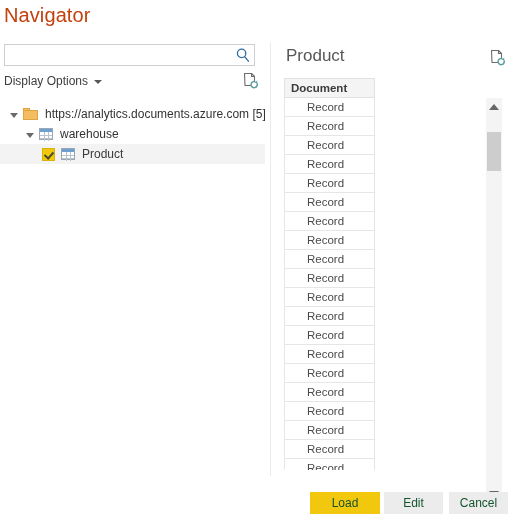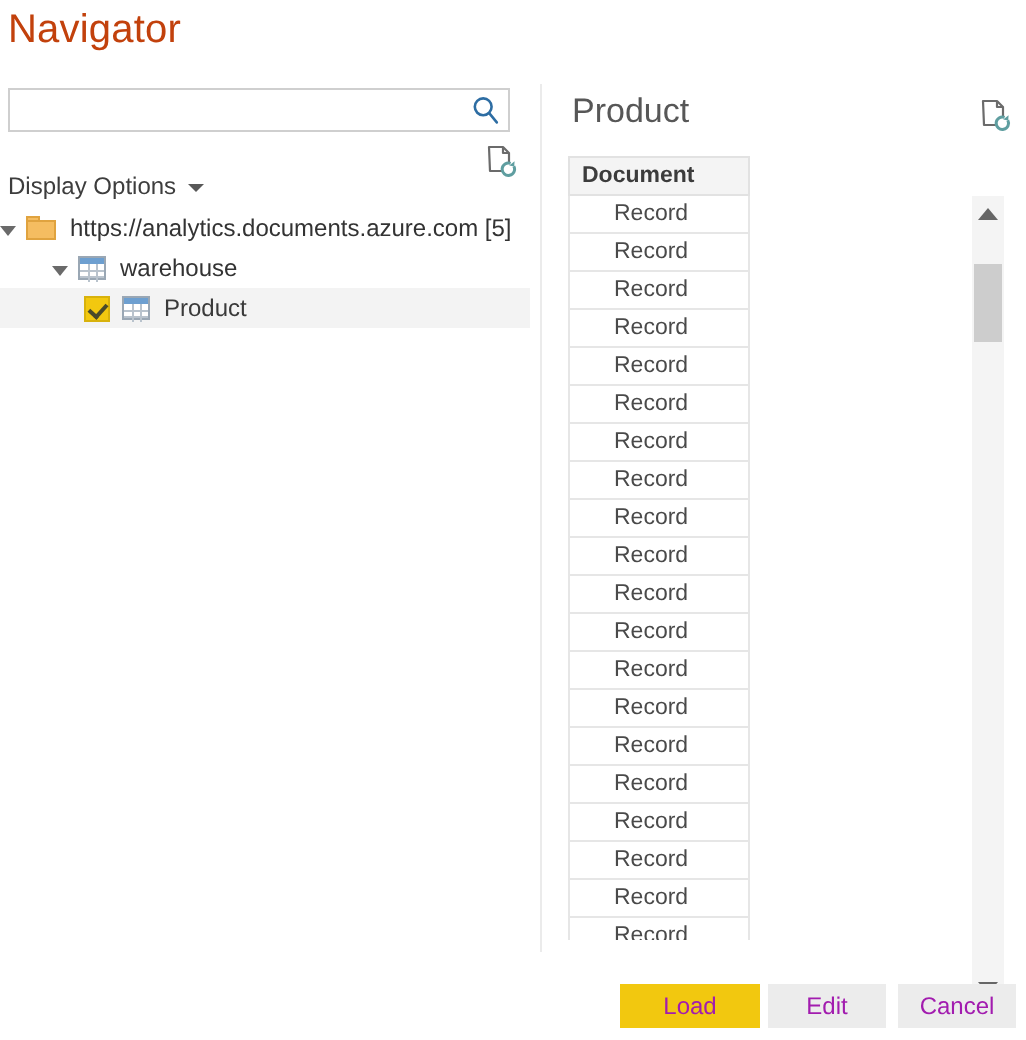--- a/index.html
+++ b/index.html
@@ -74,21 +74,20 @@
     position: absolute;
     left: 4px;
     top: 32px;
     height: 18px;
   }
   #display-options-button {
     display: inline-flex;
     align-items: center;
     gap: 6px;
     cursor: default;
-    margin-top: 12px;
   }
   #display-options-label {
     font-size: 12px;
     color: #3d3d3d;
   }
   .caret-down {
     width: 0; height: 0;
     border-left: 4px solid transparent;
     border-right: 4px solid transparent;
     border-top: 4px solid #585858;
@@ -111,21 +110,21 @@
     width: 265px;
   }
   .tree-row {
     position: relative;
     height: 20px;
     display: flex;
     align-items: center;
     white-space: nowrap;
     cursor: default;
   }
-  .tree-row.level0 { }
+  .tree-row.level0 { padding-left: 10px; }
   .tree-row.level1 { padding-left: 26px; }
   .tree-row.level2 { padding-left: 42px; }
   .tree-row.selected { background: #f3f3f3; }
 
   .twisty {
     width: 0; height: 0;
     border-top: 4px solid transparent;
     border-bottom: 4px solid transparent;
     border-left: 5px solid #6a6a6a;
     margin-right: 5px;
@@ -334,21 +333,21 @@
     width: 513px;
     height: 34px;
   }
   .dlg-button {
     position: absolute;
     top: 6px;
     height: 22px;
     line-height: 22px;
     text-align: center;
     font-size: 12px;
-    color: #a21caf;
+    color: #14532d;
     border: 0;
     cursor: default;
     font-family: "Liberation Sans", sans-serif;
     padding: 0;
   }
   #load-button   { left: 310px; width: 70px; background: #f2c80f; }
   #edit-button   { left: 384px; width: 59px; background: #ececec; }
   #cancel-button { left: 449px; width: 59px; background: #ececec; }
 </style>
 </head>

